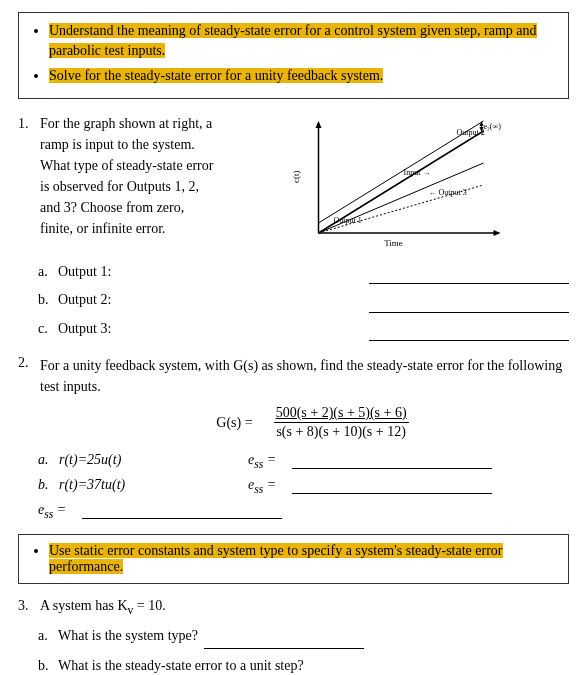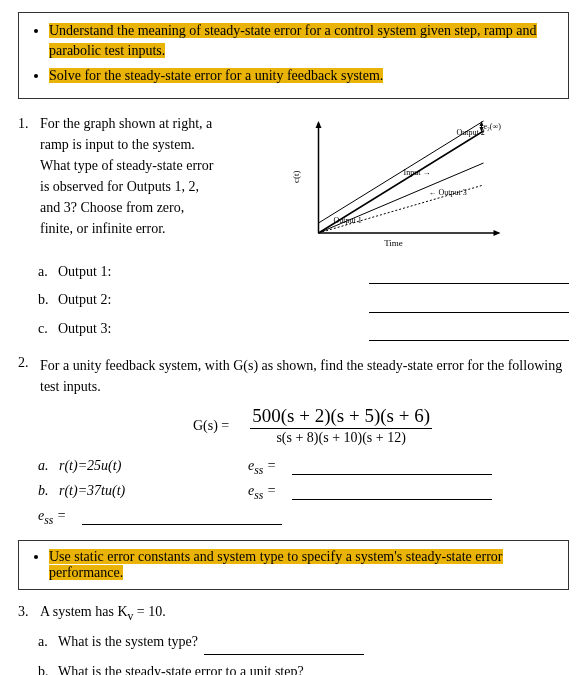--- a/index.html
+++ b/index.html
@@ -83,21 +83,22 @@
     .fraction {
       display: inline-flex;
       flex-direction: column;
       align-items: center;
       vertical-align: middle;
       margin: 0 2px;
     }
     .numerator {
       border-bottom: 1.5px solid #000;
       padding: 0 2px 1px 2px;
-      font-size: 19px;
+      font-size: 14px;
+      text-decoration: underline;
     }
     .denominator {
       padding: 1px 2px 0 2px;
       font-size: 14px;
     }
     .gs-label {
       display: inline-block;
       vertical-align: middle;
       margin-right: 4px;
       font-size: 14px;

